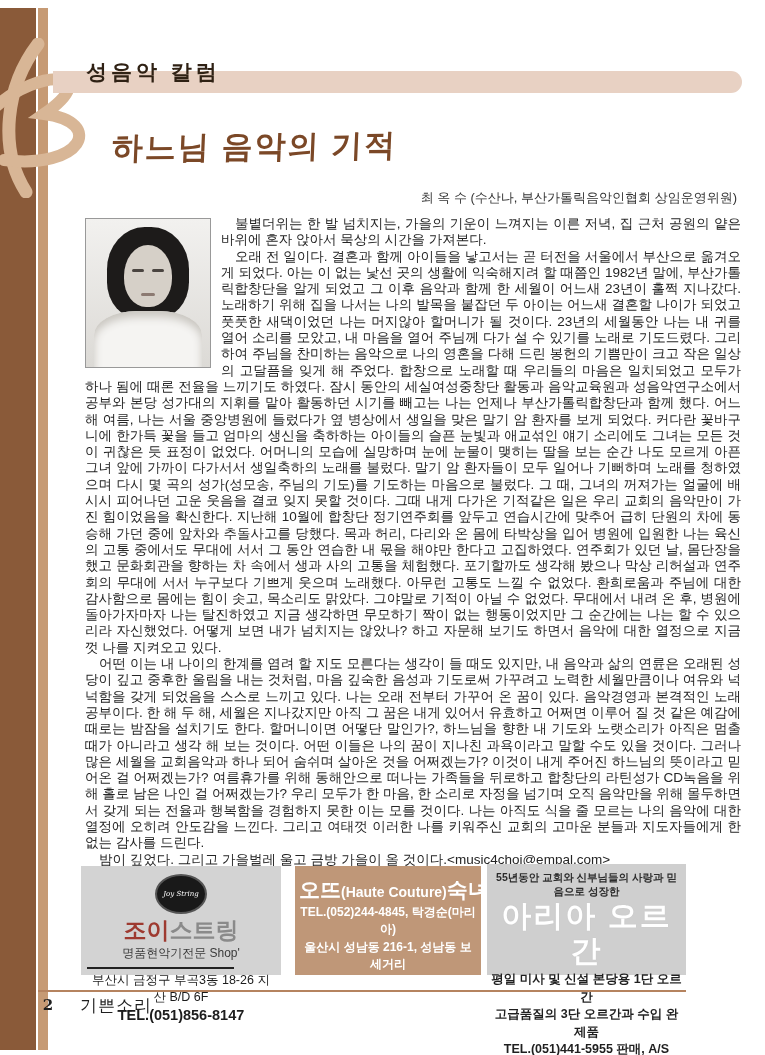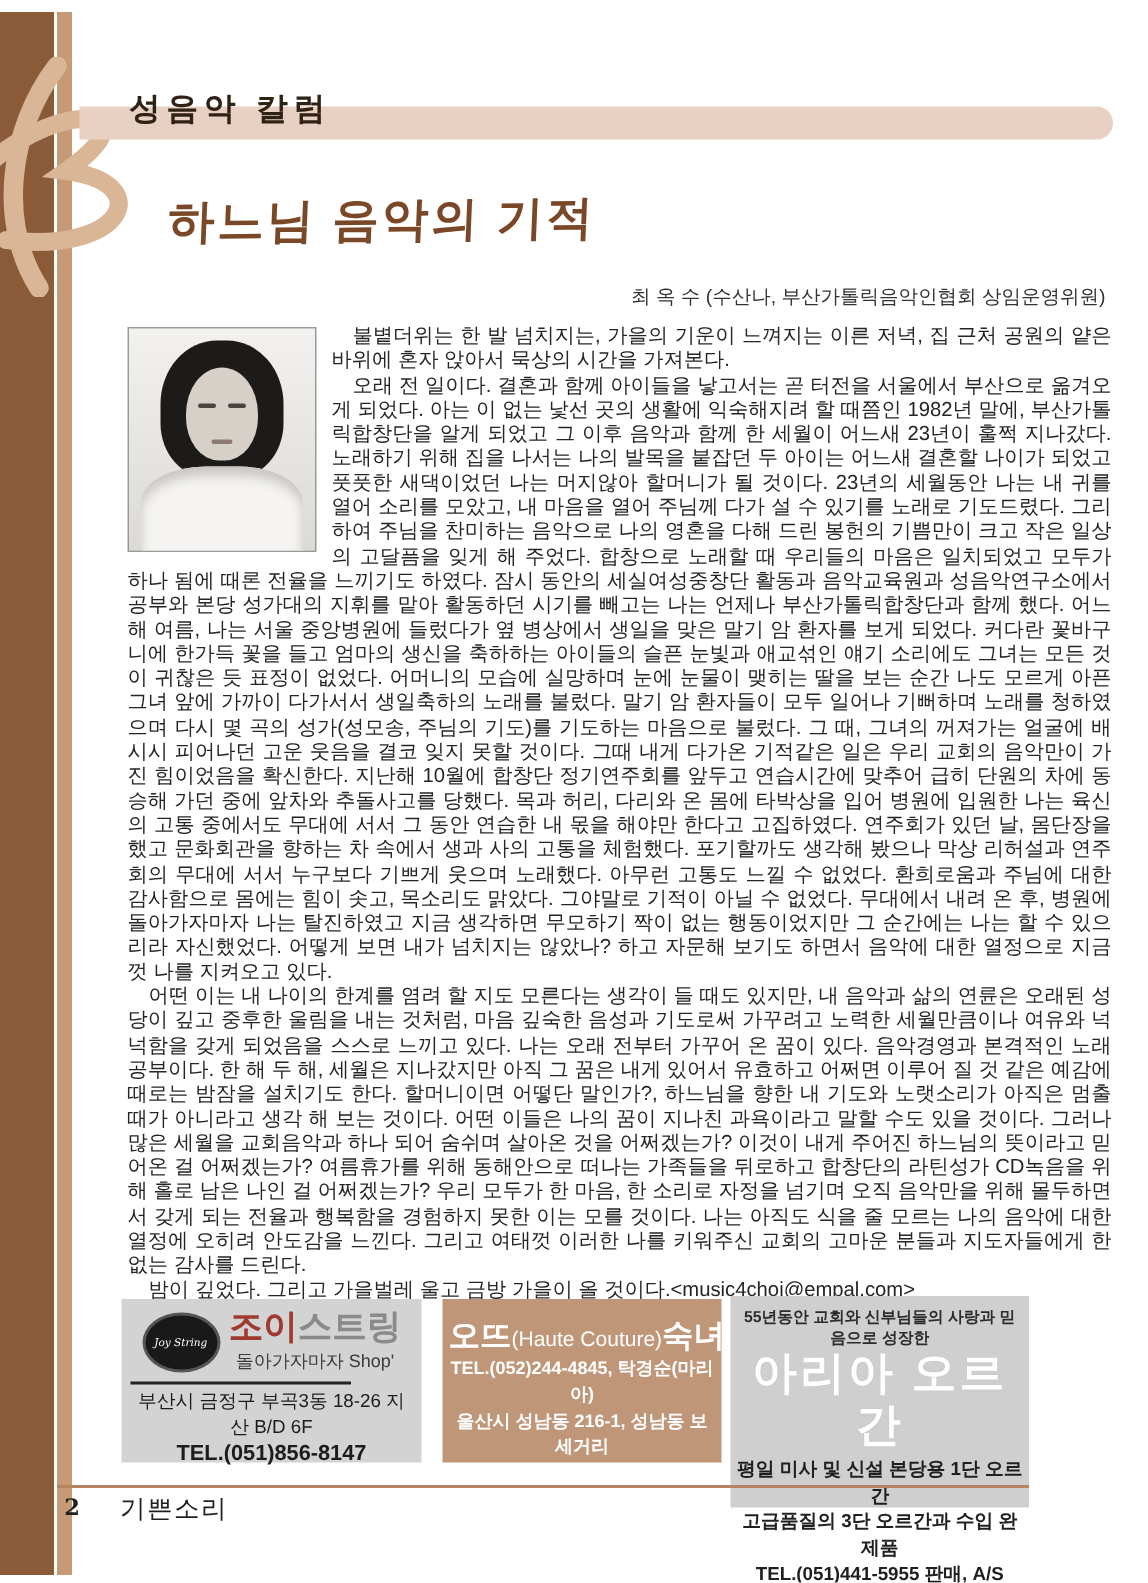--- a/index.html
+++ b/index.html
@@ -24,36 +24,36 @@
   .photo .hair{position:absolute;left:21px;top:8px;width:82px;height:92px;background:#1d1b1a;border-radius:46% 46% 40% 40%;}
   .photo .face{position:absolute;left:38px;top:26px;width:48px;height:62px;background:#d6d0c8;border-radius:50% 50% 46% 46%;}
   .photo .brow{position:absolute;width:12px;height:3px;background:#4a4440;border-radius:2px;top:50px;}
   .photo .eyeL{left:46px;} .photo .eyeR{left:66px;}
   .photo .mouth{position:absolute;left:55px;top:74px;width:14px;height:3px;background:#8c7a72;border-radius:2px;}
   .photo .blouse{position:absolute;left:8px;top:92px;width:108px;height:60px;background:#f5f4f2;border-radius:40% 40% 0 0;box-shadow:inset 0 6px 8px #c9c6c0;}
 
   
   .ad{position:absolute;box-sizing:border-box;}
   .ad-joystring{left:81px;top:866px;width:200px;height:109px;background:#d3d3d3;padding:8px 6px 4px 6px;text-align:center;}
-  .js-top{display:flex;align-items:center;justify-content:center;gap:6px;}
+  .js-top{display:flex;align-items:center;justify-content:center;gap:6px;flex-direction:column;}
   .js-logo{width:48px;height:36px;background:#191919;border-radius:50%;border:2px solid #555;display:flex;align-items:center;justify-content:center;flex:0 0 auto;}
   .js-logo span{color:#fff;font-size:7px;font-style:italic;font-family:"DejaVu Serif",serif;line-height:1;}
   .js-name{font-size:23px;font-weight:bold;line-height:1.05;font-family:Liberation Mono, monospace;}
   .js-name .red{color:#9e3a30;} .js-name .gray{color:#8a8a8a;}
   .js-sub{font-size:12px;color:#3a3a3a;margin-top:1px;}
   .js-rule{height:2px;background:#222;width:78%;margin:5px auto 3px 0;}
   .js-addr{font-size:12.5px;color:#1c1c1c;font-weight:normal;}
   .js-tel{font-size:14.5px;color:#1c1c1c;font-weight:bold;margin-top:1px;}
 
   .ad-haute{left:295px;top:866px;width:186px;height:109px;background:#bf9778;color:#ffffff;text-align:center;padding:10px 4px;display:flex;flex-direction:column;justify-content:space-between;}
   .ht-title{font-weight:bold;white-space:nowrap;}
-  .ht-kr{font-size:21px;} .ht-en{font-size:14px;font-weight:normal;margin-top:24px;}
+  .ht-kr{font-size:21px;} .ht-en{font-size:14px;font-weight:bold;margin-top:24px;}
   .ht-lines{font-size:12px;font-weight:bold;line-height:1.45;}
 
-  .ad-aria{left:487px;top:864px;width:199px;height:141px;background:#cfcfcf;text-align:center;padding:7px 4px;box-sizing:border-box;}
+  .ad-aria{left:487px;top:864px;width:199px;height:111px;background:#cfcfcf;text-align:center;padding:7px 4px;box-sizing:border-box;}
   .ar-tag{font-size:10.5px;color:#2c2c2c;font-weight:bold;}
   .ar-title{font-size:30px;font-weight:bold;color:#ffffff;letter-spacing:2px;line-height:1.15;text-shadow:0 0 1px #bdbdbd;}
   .ar-lines{font-size:12.5px;color:#1f1f1f;font-weight:bold;line-height:1.4;margin-top:3px;}
 
   
   .footer-line{position:absolute;left:38px;top:990px;width:648px;height:2px;background:#b5835f;}
   .page-number{position:absolute;left:38px;top:996px;width:20px;text-align:center;font-size:15px;font-weight:bold;color:#1f1f1f;font-family:"DejaVu Serif",serif;}
   .magazine-name{position:absolute;left:80px;top:994px;font-size:17px;color:#1f1f1f;letter-spacing:1px;}
 </style>
 </head>
@@ -91,21 +91,21 @@
     <p>밤이 깊었다. 그리고 가을벌레 울고 금방 가을이 올 것이다.&lt;music4choi@empal.com&gt;</p>
   </div>
 
   <div class="ad ad-joystring">
     <div class="js-top">
       <div class="js-logo">
         <span>Joy String</span>
       </div>
       <div>
         <div class="js-name"><span class="red">조이</span><span class="gray">스트링</span></div>
-        <div class="js-sub">돌아가자마자 Shop'</div>
+        <div class="js-sub">명품현악기전문 Shop'</div>
       </div>
     </div>
     <div class="js-rule"></div>
     <div class="js-addr">부산시 금정구 부곡3동 18-26 지산 B/D 6F</div>
     <div class="js-tel">TEL.(051)856-8147</div>
   </div>
 
   <div class="ad ad-haute">
     <div class="ht-title"><span class="ht-kr">오뜨</span><span class="ht-en">(Haute Couture)</span><span class="ht-kr">숙녀복</span></div>
     <div class="ht-lines">

